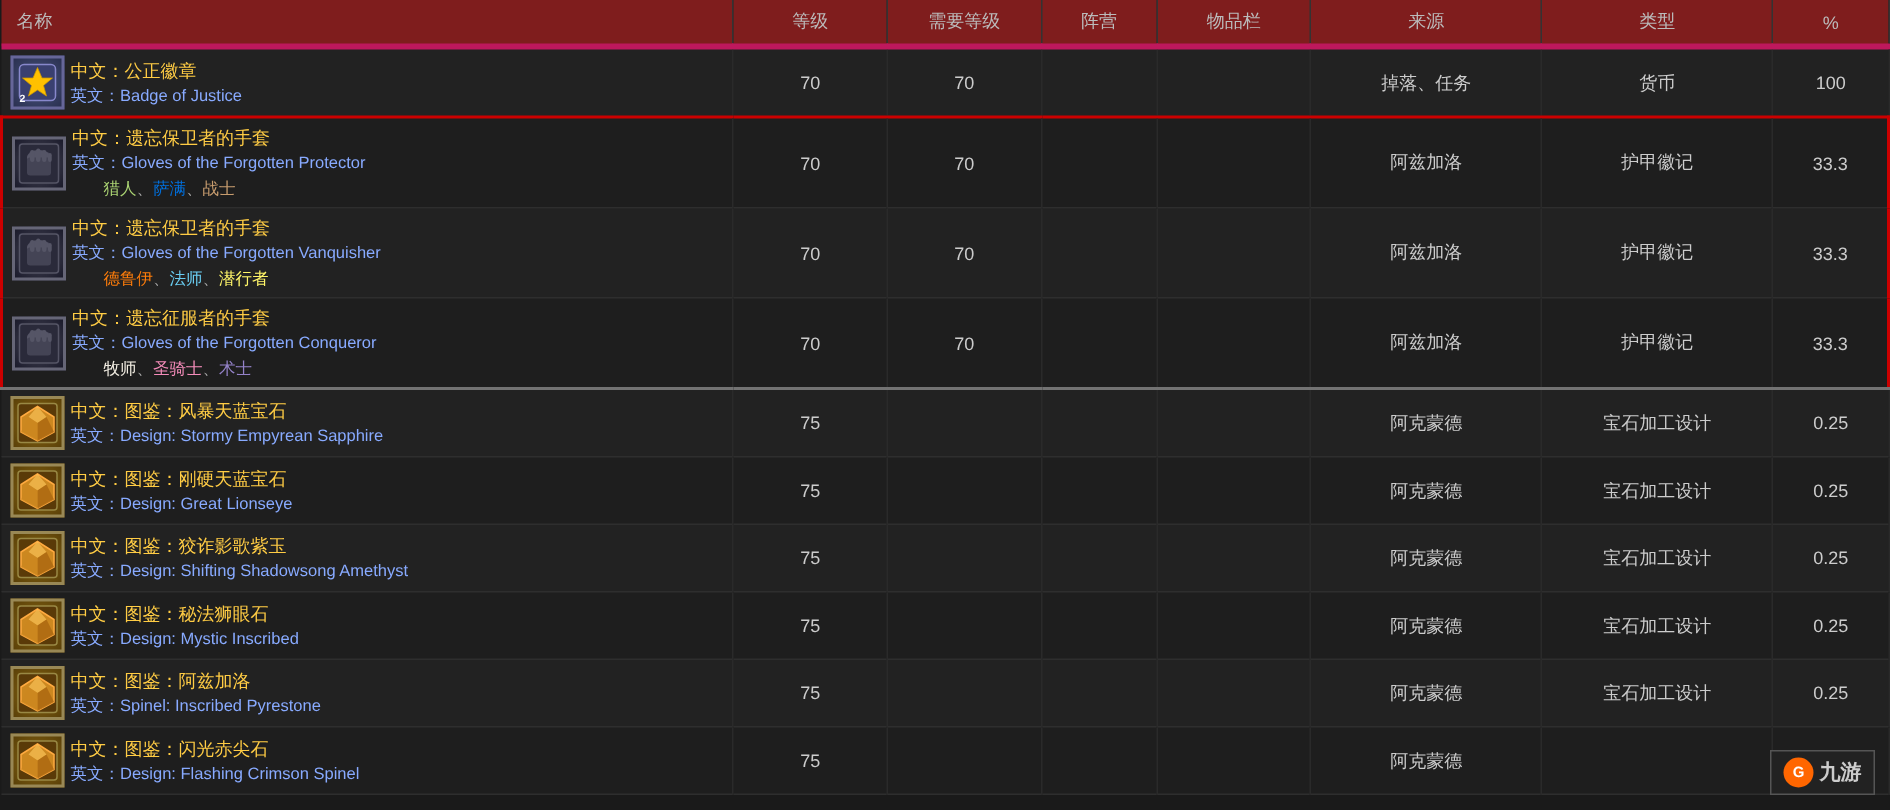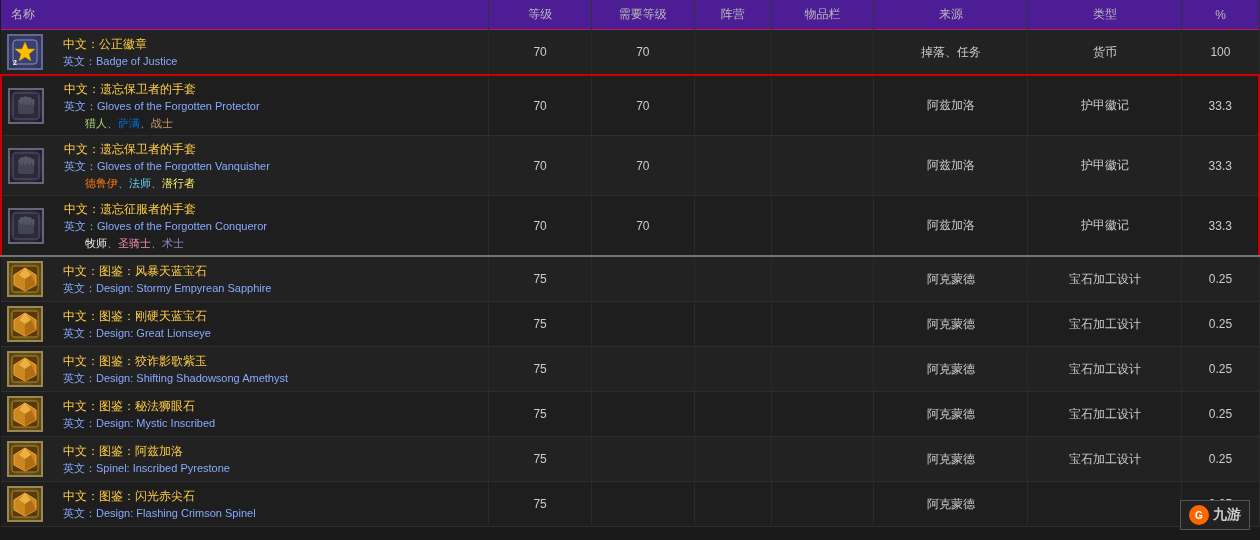--- a/index.html
+++ b/index.html
@@ -14,22 +14,22 @@
     }
     .table-container {
       width: 100%;
     }
     table {
       width: 100%;
       border-collapse: collapse;
       table-layout: fixed;
     }
     thead tr {
-      background: #4c1d95;
-      border-bottom: 1px solid #be185d;
+      background: #7f1d1d;
+      border-bottom: 4px solid #be185d;
     }
     thead th {
       padding: 6px 8px;
       color: #bbb;
       font-weight: normal;
       text-align: center;
       border-right: 1px solid #333;
       font-size: 12px;
     }
     thead th:first-child {
@@ -51,21 +51,21 @@
       vertical-align: middle;
       border-right: 1px solid #2a2a2a;
       font-size: 12px;
     }
     tbody td:first-child {
       text-align: left;
     }
     .item-cell {
       display: flex;
       align-items: center;
-      gap: 20px;
+      gap: 4px;
       padding: 4px 6px;
     }
     .item-text {
       line-height: 1.5;
     }
     .item-cn {
       color: #ffcc44;
       font-size: 12px;
     }
     .item-en {

